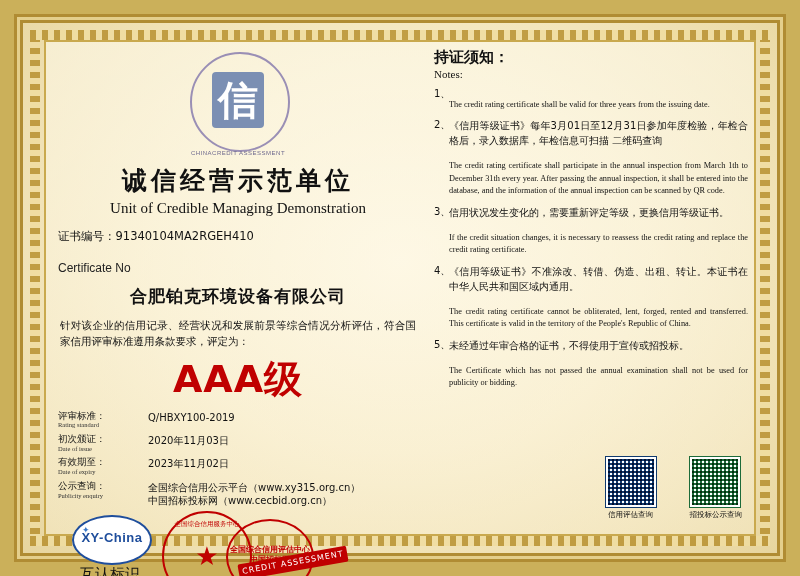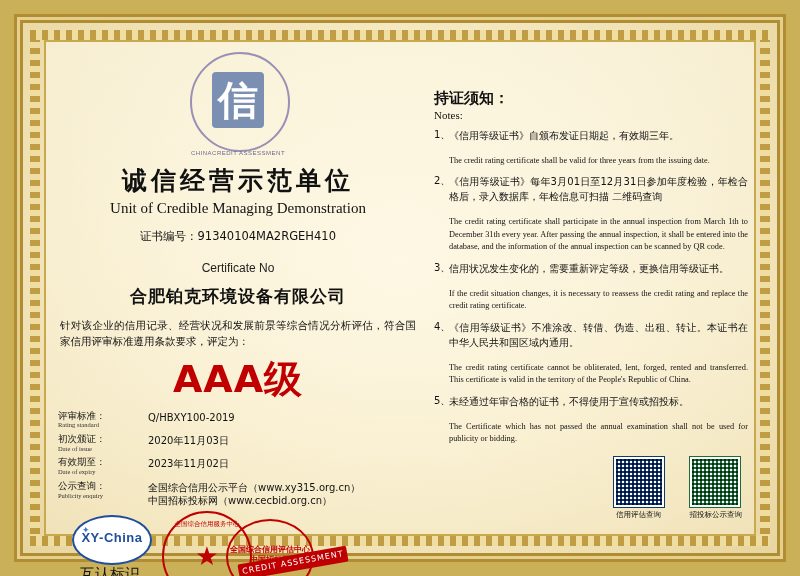--- a/index.html
+++ b/index.html
@@ -66,21 +66,21 @@
   .title-cn{
     text-align:center;font-size:25px;font-weight:bold;color:#111;
     letter-spacing:4px;margin-top:4px;
     font-family:"DejaVu Sans", sans-serif;
   }
   .title-en{
     text-align:center;font-size:15px;color:#111;margin-top:3px;
     font-family:"Liberation Serif", serif;
   }
   .certno{
-    text-align:center;margin-top:12px;font-size:11.5px;color:#111;
+    margin-top:12px;font-size:11.5px;color:#111;
     font-family:"DejaVu Sans", sans-serif;
   }
   .certno .lbl-en{font-size:12px;display:block;margin-top:17px;color:#222;font-family:Liberation Sans, sans-serif;}
   .company{
     text-align:center;font-size:17px;font-weight:bold;color:#111;margin-top:10px;
     letter-spacing:1px;font-family:"DejaVu Sans", sans-serif;
   }
   .desc{
     margin-top:9px;font-size:10.5px;line-height:1.55;color:#111;text-align:justify;
     font-family:"DejaVu Sans", sans-serif;padding:0 2px;
@@ -136,29 +136,29 @@
     font-family:"DejaVu Sans", sans-serif;line-height:1.25;
   }
   .redband{
     position:absolute;left:180px;top:42px;width:110px;height:16px;
     background:#c00000;color:#fff;font-size:8px;letter-spacing:1px;
     transform:rotate(-10deg);text-align:center;line-height:16px;border-radius:2px;
     font-family:"DejaVu Sans", sans-serif;
   }
   
   .right{flex:1;padding-left:16px;}
-  .notes-h{font-size:15px;font-weight:bold;color:#111;font-family:"DejaVu Sans", sans-serif;margin-top:41px;}
+  .notes-h{font-size:15px;font-weight:bold;color:#111;font-family:"DejaVu Sans", sans-serif;}
   .notes-h .en{display:block;font-size:11px;font-weight:normal;margin-top:1px;font-family:"Liberation Serif",serif;}
   .notes{margin-top:7px;}
   .note{display:flex;margin-bottom:7px;}
   .note .num{width:15px;flex:0 0 15px;font-size:10px;color:#111;font-family:"DejaVu Sans", sans-serif;}
   .note .body{flex:1;}
   .note .cn{font-size:10px;line-height:1.5;color:#111;text-align:justify;font-family:"DejaVu Sans", sans-serif;}
   .note .en{font-size:8.3px;line-height:1.5;color:#111;text-align:justify;margin-top:12px;font-family:"Liberation Serif", serif;}
-  .qrs{position:absolute;right:44px;bottom:42px;display:flex;gap:26px;}
+  .qrs{position:absolute;right:44px;bottom:42px;display:flex;gap:34px;}
   .qrbox{text-align:center;}
   .qr{
     width:46px;height:46px;
     background:
       repeating-linear-gradient(0deg,#103a6e 0 2px,#fff 2px 4px),
       repeating-linear-gradient(90deg,#103a6e 0 2px,transparent 2px 4px);
     background-blend-mode:multiply;
     border:2px solid #fff;outline:1px solid #103a6e;
   }
   .qr.green{
@@ -256,21 +256,20 @@
     <div class="right">
       <div class="notes-h">
         <span>持证须知：</span>
         <span class="en">Notes:</span>
       </div>
 
       <div class="notes">
         <div class="note">
           <div class="num">1、</div>
           <div class="body">
-            <div class="cn">《信用等级证书》自颁布发证日期起，有效期三年。</div>
             <div class="en">The credit rating certificate shall be valid for three years from the issuing date.</div>
           </div>
         </div>
         <div class="note">
           <div class="num">2、</div>
           <div class="body">
             <div class="cn">《信用等级证书》每年3月01日至12月31日参加年度检验，年检合格后，录入数据库，年检信息可扫描 二维码查询</div>
             <div class="en">The credit rating certificate shall participate in the annual inspection from March 1th to December 31th every year. After passing the annual inspection, it shall be entered into the database, and the information of the annual inspection can be scanned by QR code.</div>
           </div>
         </div>

